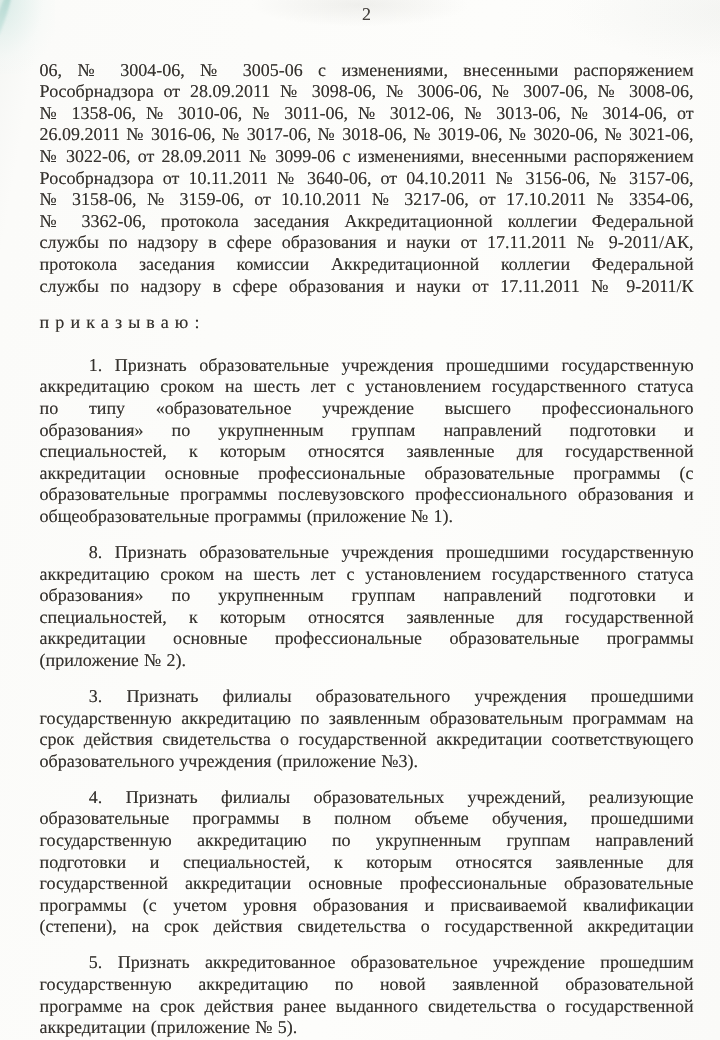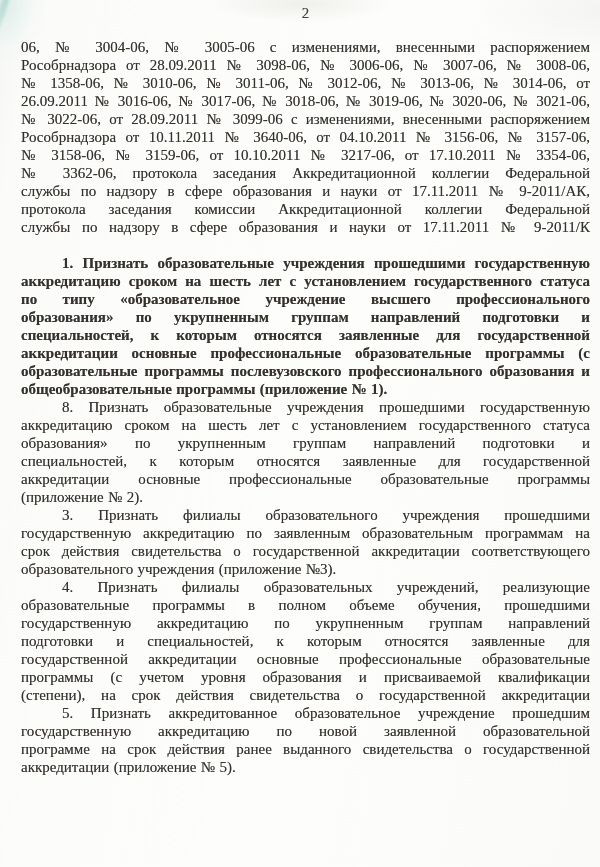--- a/index.html
+++ b/index.html
@@ -36,22 +36,22 @@
     font-size: 15px; line-height: 18px;
     color: #45423e;
     text-shadow: 0 0 .5px rgba(70,65,60,.5);
   }
   .body-text {
     position: absolute; top: 38px; left: 21px; width: 569px;
     font-size: 15px; line-height: 18px;
     text-shadow: 0 0 .5px rgba(60,55,50,.55);
     word-spacing: .04em;
   }
-  .para { margin: 0; }
-  .para.gap { margin-top: 18px; font-weight: bold; }
+  .para { margin: 12px; }
+  .para.gap { margin-top: 18px; }
   .line { text-align: justify; text-align-last: justify; white-space: normal; }
   .line.last { text-align-last: auto; }
   .para.justify-all .line.last { text-align-last: justify; }
   .line.indent { padding-left: 41px; }
   .para.spaced .line { letter-spacing: .34em; text-align-last: auto; }
 </style>
 </head>
 <body>
 
 <div class="page">
@@ -64,20 +64,23 @@
         <div class="line">Рособрнадзора от 28.09.2011 № 3098-06, № 3006-06, № 3007-06, № 3008-06,</div>
         <div class="line">№ 1358-06, № 3010-06, № 3011-06, № 3012-06, № 3013-06, № 3014-06, от</div>
         <div class="line">26.09.2011 № 3016-06, № 3017-06, № 3018-06, № 3019-06, № 3020-06, № 3021-06,</div>
         <div class="line">№ 3022-06, от 28.09.2011 № 3099-06 с изменениями, внесенными распоряжением</div>
         <div class="line">Рособрнадзора от 10.11.2011 № 3640-06, от 04.10.2011 № 3156-06, № 3157-06,</div>
         <div class="line">№ 3158-06, № 3159-06, от 10.10.2011 № 3217-06, от 17.10.2011 № 3354-06,</div>
         <div class="line">№ 3362-06, протокола заседания Аккредитационной коллегии Федеральной</div>
         <div class="line">службы по надзору в сфере образования и науки от 17.11.2011 № 9-2011/АК,</div>
         <div class="line">протокола заседания комиссии Аккредитационной коллегии Федеральной</div>
         <div class="line last">службы по надзору в сфере образования и науки от 17.11.2011 № 9-2011/К</div>
+      </div>
+      <div class="para spaced">
+        <div class="line last">приказываю:</div>
       </div>
       <div class="para gap">
         <div class="line indent">1. Признать образовательные учреждения прошедшими государственную</div>
         <div class="line">аккредитацию сроком на шесть лет с установлением государственного статуса</div>
         <div class="line">по типу «образовательное учреждение высшего профессионального</div>
         <div class="line">образования» по укрупненным группам направлений подготовки и</div>
         <div class="line">специальностей, к которым относятся заявленные для государственной</div>
         <div class="line">аккредитации основные профессиональные образовательные программы (с</div>
         <div class="line">образовательные программы послевузовского профессионального образования и</div>
         <div class="line last">общеобразовательные программы (приложение № 1).</div>

